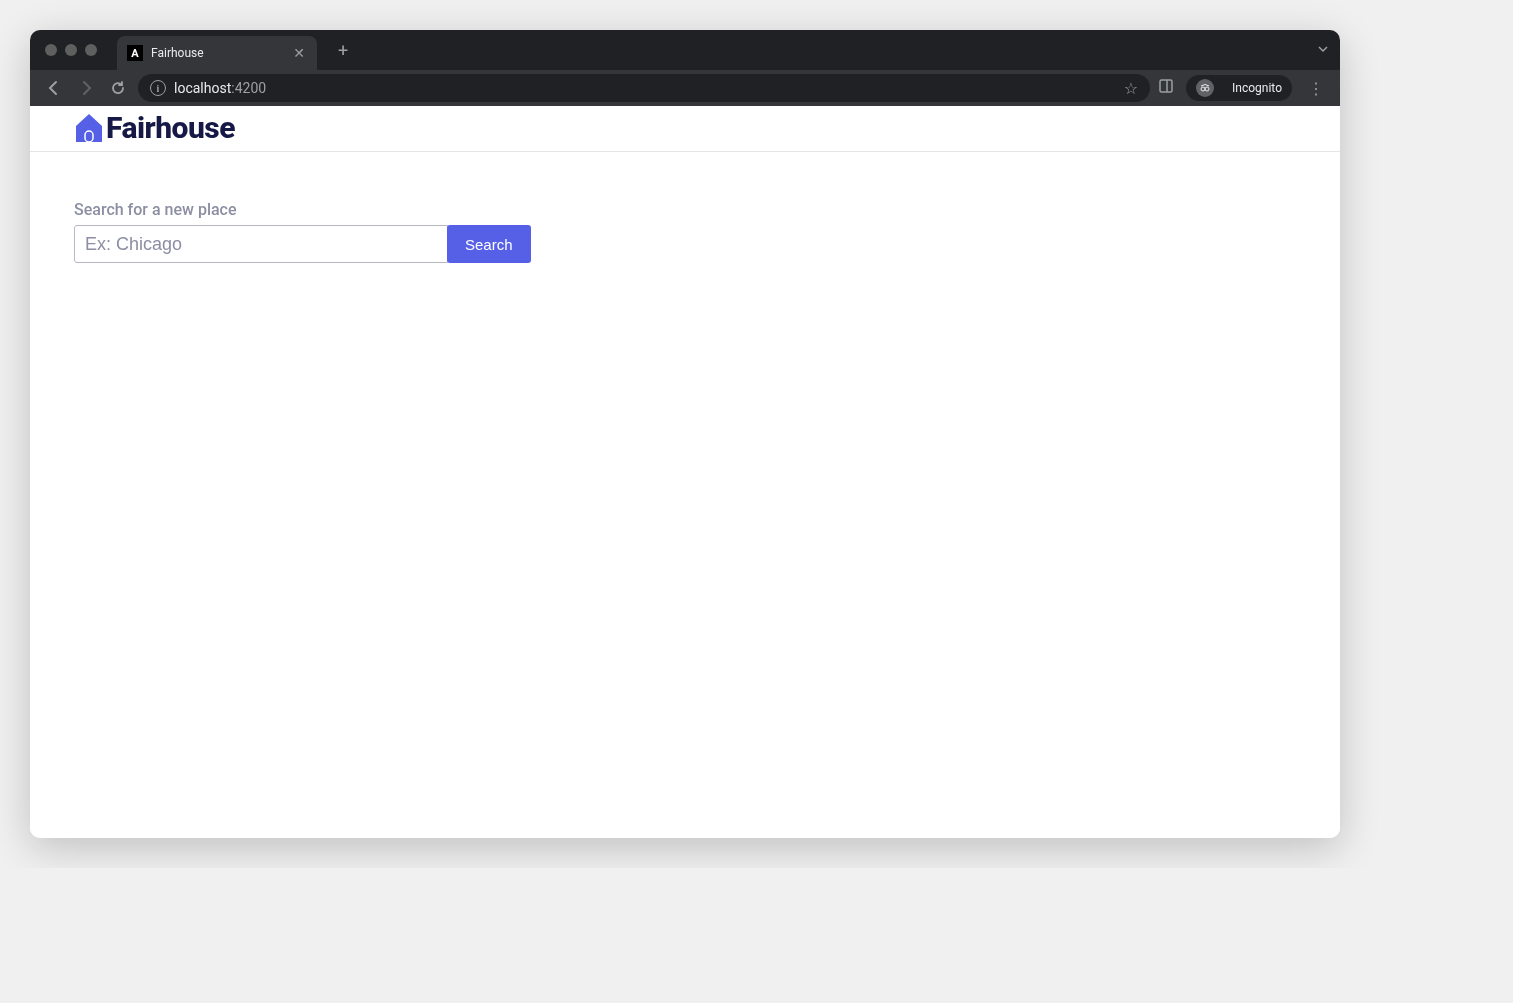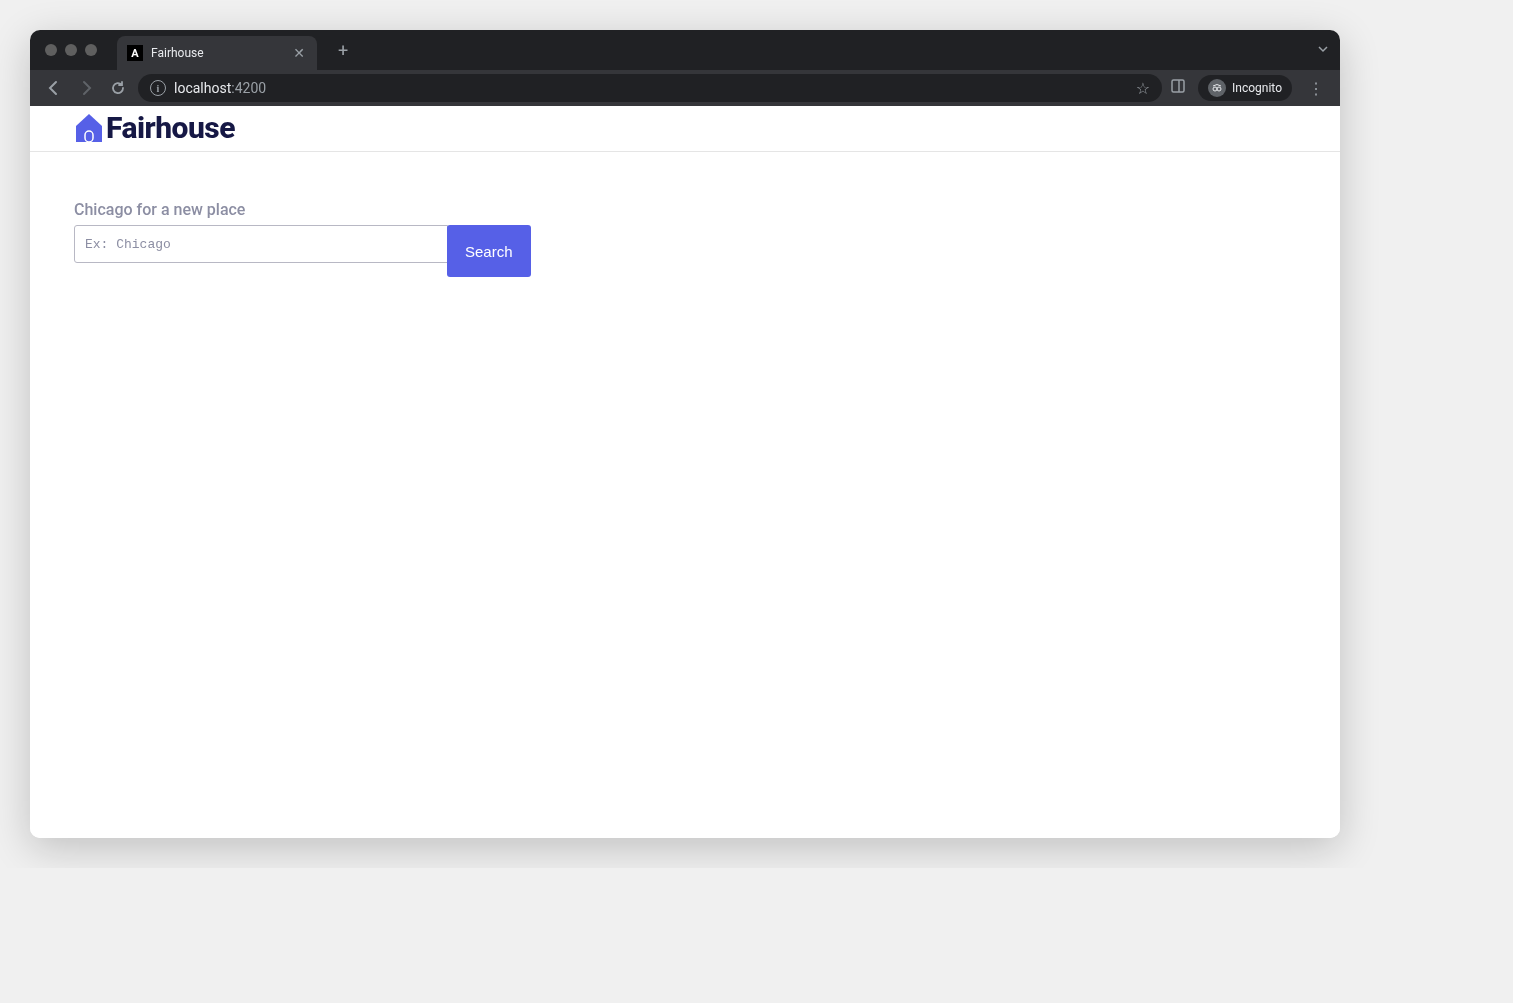--- a/index.html
+++ b/index.html
@@ -184,21 +184,21 @@
 
     .addr-icon {
       color: #9aa0a6;
       font-size: 16px;
       cursor: pointer;
     }
 
     .incognito-badge {
       display: flex;
       align-items: center;
-      gap: 6px;
+      gap: 18px;
       background: #202124;
       padding: 4px 10px;
       border-radius: 14px;
       color: #e8eaed;
       font-size: 12px;
     }
 
     .incognito-icon {
       width: 18px;
       height: 18px;
@@ -264,32 +264,31 @@
     .search-row {
       display: flex;
     }
 
     .search-input {
       width: 374px;
       height: 38px;
       border: 1px solid #b8b8c4;
       border-radius: 3px 0 0 3px;
       padding: 16px 10px;
-      font-size: 13px;
+      font-size: 18px;
       color: #333;
       outline: none;
-      font-family: Liberation Mono, monospace;
     }
 
     .search-input::placeholder {
       color: #8c8ea3;
     }
 
     .search-btn {
-      height: 52px;
+      height: 38px;
       padding: 0 18px;
       background: #5660e7;
       color: #ffffff;
       border: none;
       border-radius: 3px;
       font-size: 15px;
       font-weight: 500;
       cursor: pointer;
       margin-left: -1px;
     }
@@ -373,21 +372,21 @@
           <svg width="30" height="32" viewBox="0 0 30 32">
             <path d="M15 2 L28 14 L28 30 L2 30 L2 14 Z" fill="#5660e7"></path>
             <rect x="11" y="19" width="8" height="11" rx="4" fill="none" stroke="#fff" stroke-width="1.5"></rect>
           </svg>
         </div>
         <span class="brand-name">Fairhouse</span>
       </div>
     </div>
 
     <div class="content">
-      <div class="search-label">Chicago for a new place</div>
+      <div class="search-label">Search for a new place</div>
       <div class="search-row">
         <input class="search-input" type="text" placeholder="Ex: Chicago" style="">
         <button class="search-btn">Search</button>
       </div>
     </div>
   </div>
 
 </div>
 
 </body></html>

